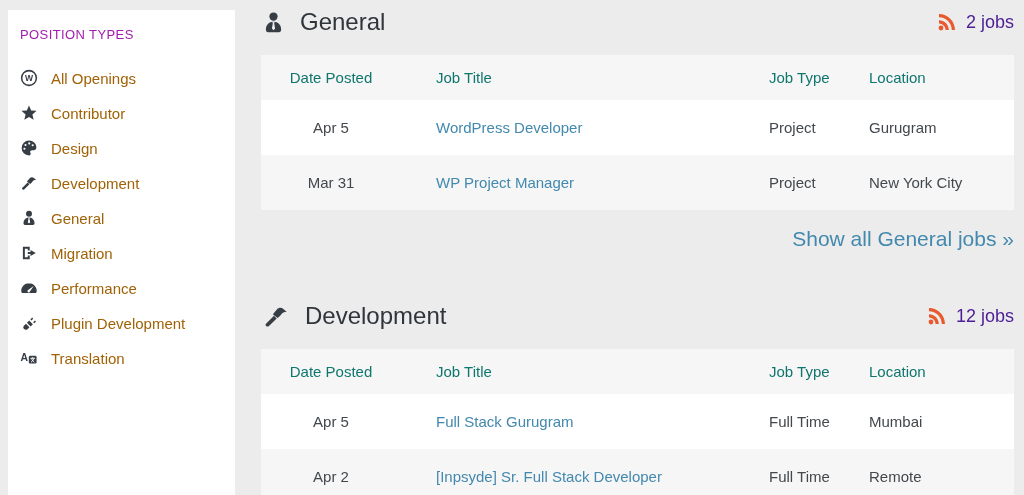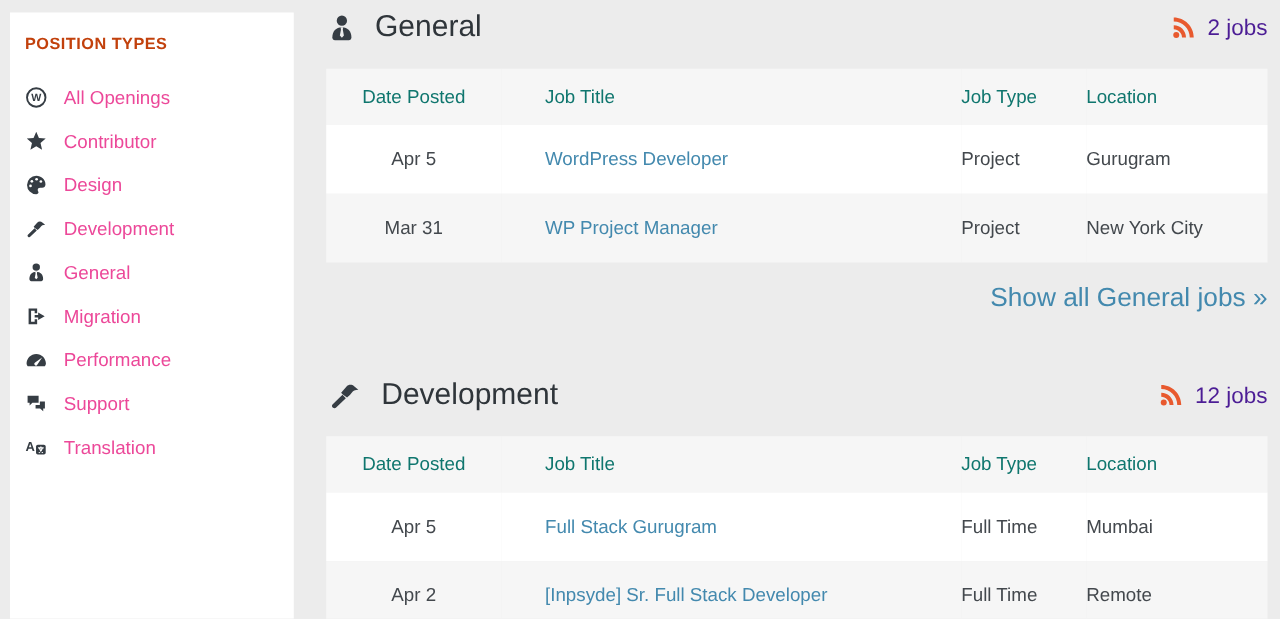--- a/index.html
+++ b/index.html
@@ -10,30 +10,30 @@
     -webkit-font-smoothing:antialiased;
   }
   a{text-decoration:none;cursor:pointer;}
 
   
   .sidebar{
     position:absolute;left:8px;top:10px;width:227px;height:485px;
     background:#ffffff;box-sizing:border-box;padding:17px 8px 0 12px;
   }
   .sidebar-title{
-    font-size:13px;font-weight:bold;color:#c2410c;letter-spacing:.4px;
+    font-size:13px;font-weight:normal;color:#a21caf;letter-spacing:.4px;
     margin:0 0 0 0;
   }
   .sidebar-list{list-style:none;margin:26px 0 0 0;padding:0;}
   .sidebar-item{
     display:flex;align-items:center;gap:13px;height:20px;margin-bottom:15px;
   }
   .sidebar-item .icn{flex:0 0 18px;width:18px;height:18px;color:#363d44;display:flex;align-items:center;justify-content:center;}
   .sidebar-item .icn svg{width:18px;height:18px;fill:currentColor;display:block;}
-  .sidebar-item a{color:#ec4899;font-size:15px;}
+  .sidebar-item a{color:#a16207;font-size:15px;}
 
   
   .content{position:absolute;left:261px;top:0;width:753px;}
   .section-heading{
     display:flex;align-items:center;height:44px;margin:0;
     font-size:24px;font-weight:400;color:#2f353a;
   }
   .section-heading .head-icn{color:#363d44;margin-right:14px;display:flex;align-items:center;}
   .head-icn svg{fill:currentColor;display:block;}
   .icn-general-head svg{width:25px;height:27px;}
@@ -131,25 +131,26 @@
         <svg viewBox="0 0 20 20">
             <path d="M10 4.6c-4.8 0-8.6 3.9-8.6 8.6 0 .9.4 1.7 1 2.3h15.2c.6-.6 1-1.4 1-2.3 0-4.7-3.8-8.6-8.6-8.6z"></path>
             <path fill="#fff" d="M15.2 7.8l-4.3 6.4a1.4 1.4 0 1 1-1.9-1.9z"></path>
           </svg>
       </span>
       <a>Performance</a>
     </li>
     <li class="sidebar-item">
       <span class="icn">
         <svg viewBox="0 0 20 20">
-            <path d="M2.3 2.8h9.8v6.4H6.6l-2.5 2.3V9.2H2.3z"></path>
-            <path d="M13.2 7.9h4.5v6.3h-1.5v2.5l-2.8-2.5h-4V11h3.8z"></path>
-          </svg>
-      </span>
-      <a>Support</a>
+            <path d="M4.5 16.8c-1.1-1.1-1.1-2.8-.1-3.8l2.2-2.2 3.9 3.9-2.2 2.2c-1 1-2.7 1-3.8-.1z"></path>
+            <path d="M7.7 9.7l2.5-2.5 4.1 4.1-2.5 2.5z"></path>
+            <path d="M11.5 6l2-2 1.2 1.2-2 2zM14.6 9.1l2-2 1.2 1.2-2 2z"></path>
+          </svg>
+      </span>
+      <a>Plugin Development</a>
     </li>
     <li class="sidebar-item">
       <span class="icn">
         <svg viewBox="0 0 20 20">
             <text x="0.5" y="13.5" font-size="11.5" font-weight="bold" fill="currentColor" font-family="inherit">A</text>
             <rect x="9.8" y="7.6" width="8.6" height="8.6" rx="1.6"></rect>
             <path stroke="#fff" stroke-width="1.1" fill="none" d="M11.6 10.3h5M14.1 9.2v1.1M12.3 14.6c1.2-.7 2.6-2.2 3-3.9M15.9 14.6c-1.2-.7-2.6-2.2-3-3.9"></path>
           </svg>
       </span>
       <a>Translation</a>

